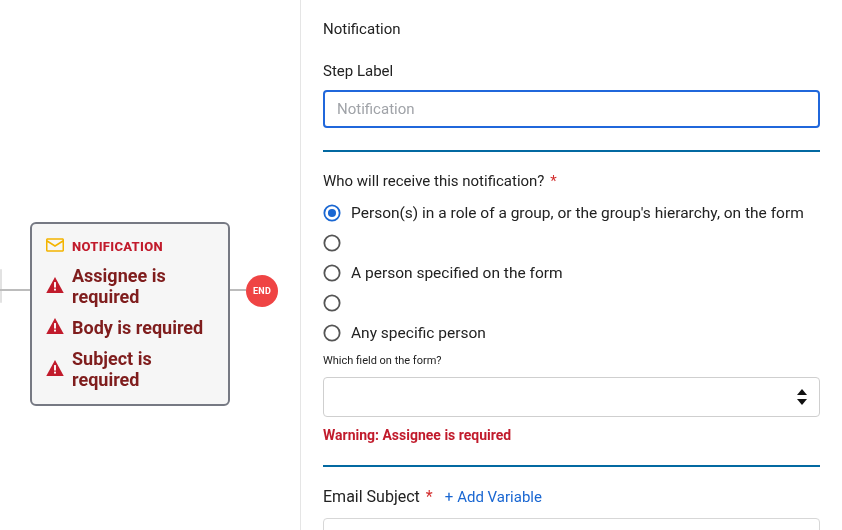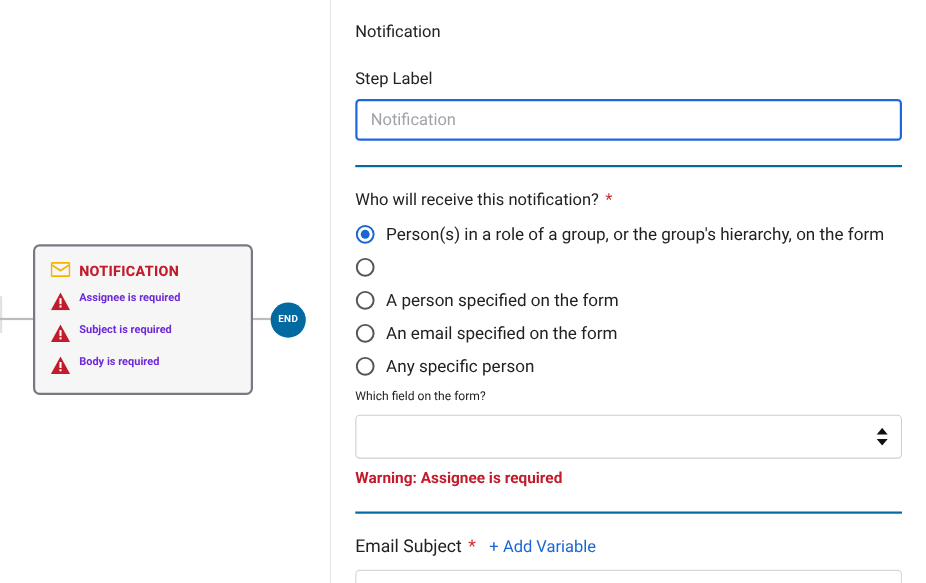--- a/index.html
+++ b/index.html
@@ -5,25 +5,25 @@
     * { box-sizing: border-box; margin: 0; padding: 0; font-family: -apple-system, BlinkMacSystemFont, "Segoe UI", Roboto, Helvetica, Arial, sans-serif; }
     body { width: 842px; height: 530px; background: #fff; position: relative; overflow: hidden; color: #222; }
 
     
     .canvas { position: absolute; left: 0; top: 0; width: 300px; height: 530px; background: #fff; }
     .connector-left { position: absolute; left: 0; top: 289px; width: 30px; height: 2px; background: #bcbcbc; }
     .connector-left-stub { position: absolute; left: 0; top: 269px; width: 2px; height: 34px; background: #e2e2e2; border-radius: 2px; }
     .notification-node { position: absolute; left: 30px; top: 222px; width: 200px; background: #f6f6f6; border: 2px solid #767983; border-radius: 6px; padding: 14px 14px 14px 14px; }
     .notification-node .node-header { display: flex; align-items: center; gap: 8px; font-weight: 800; font-size: 13px; color: #c11b2c; letter-spacing: 0.3px; margin-bottom: 10px; }
     .notification-node .node-header svg { width: 18px; height: 14px; }
-    .err-line { display: flex; align-items: flex-start; gap: 8px; color: #6d28d9; font-weight: 700; font-size: 10px; margin-top: 10px; }
+    .err-line { display: flex; align-items: center; gap: 8px; color: #7f1d1d; font-weight: 700; font-size: 18px; margin-top: 10px; }
     .err-line:first-of-type { margin-top: 0; }
     .err-line svg { width: 18px; height: 16px; flex: 0 0 auto; }
     .connector-right { position: absolute; left: 230px; top: 289px; width: 16px; height: 2px; background: #bcbcbc; }
-    .end-node { position: absolute; left: 246px; top: 275px; width: 32px; height: 32px; border-radius: 50%; background: #0369a1; color: #fff; font-size: 9px; font-weight: 700; display: flex; align-items: center; justify-content: center; letter-spacing: 0.3px; }
+    .end-node { position: absolute; left: 246px; top: 275px; width: 32px; height: 32px; border-radius: 50%; background: #ef4444; color: #fff; font-size: 9px; font-weight: 700; display: flex; align-items: center; justify-content: center; letter-spacing: 0.3px; }
 
     
     .panel { position: absolute; left: 300px; top: 0; right: 0; bottom: 0; background: #fff; border-left: 1px solid #e5e5e5; overflow: hidden; }
     .panel-inner { padding: 20px 22px 0 22px; }
     .title { font-size: 15px; color: #222; margin-bottom: 24px; }
     .field-label { font-size: 15px; color: #222; margin-bottom: 10px; }
     .field-input { width: 100%; height: 38px; border: 2px solid #2067db; border-radius: 4px; padding: 0 12px; font-size: 15px; color: #a0a3a8; outline: none; }
     .field-input::placeholder { color: #a0a3a8; }
 
     .section-divider { border-top: 2px solid #0369a1; margin-top: 22px; padding-top: 20px; }
@@ -77,31 +77,31 @@
       <span>Assignee is required</span>
     </div>
     <div class="err-line">
       <span>
         <svg viewBox="0 0 24 22">
             <path fill="#c11b2c" d="M12 0 L24 22 H0 Z"></path>
             <rect x="10.7" y="7" width="2.6" height="7.5" fill="#fff"></rect>
             <rect x="10.7" y="16" width="2.6" height="2.6" fill="#fff"></rect>
           </svg>
       </span>
-      <span>Subject is required</span>
+      <span>Body is required</span>
     </div>
     <div class="err-line">
       <span>
         <svg viewBox="0 0 24 22">
             <path fill="#c11b2c" d="M12 0 L24 22 H0 Z"></path>
             <rect x="10.7" y="7" width="2.6" height="7.5" fill="#fff"></rect>
             <rect x="10.7" y="16" width="2.6" height="2.6" fill="#fff"></rect>
           </svg>
       </span>
-      <span>Body is required</span>
+      <span>Subject is required</span>
     </div>
   </div>
 
   <div class="connector-right"></div>
   <div class="end-node">
     <span>END</span>
   </div>
 </div>
 
 <div class="panel">
@@ -140,21 +140,20 @@
             </svg>
         </span>
         <span class="lbl">A person specified on the form</span>
       </label>
       <label class="radio-row">
         <span class="rb">
           <svg viewBox="0 0 20 20">
               <circle cx="10" cy="10" r="8.5" fill="none" stroke="#555" stroke-width="2"></circle>
             </svg>
         </span>
-        <span class="lbl">An email specified on the form</span>
       </label>
       <label class="radio-row">
         <span class="rb">
           <svg viewBox="0 0 20 20">
               <circle cx="10" cy="10" r="8.5" fill="none" stroke="#555" stroke-width="2"></circle>
             </svg>
         </span>
         <span class="lbl">Any specific person</span>
       </label>
 

